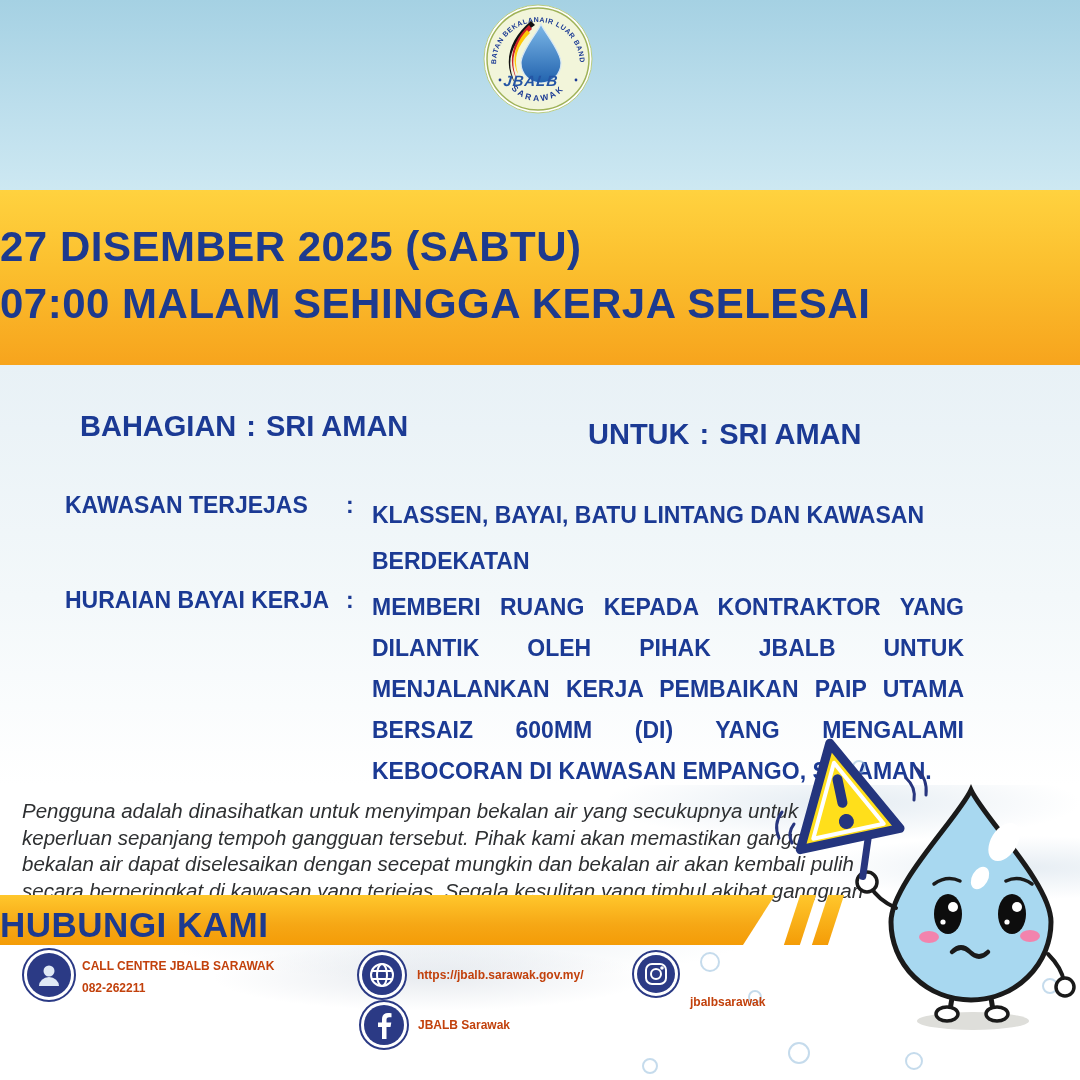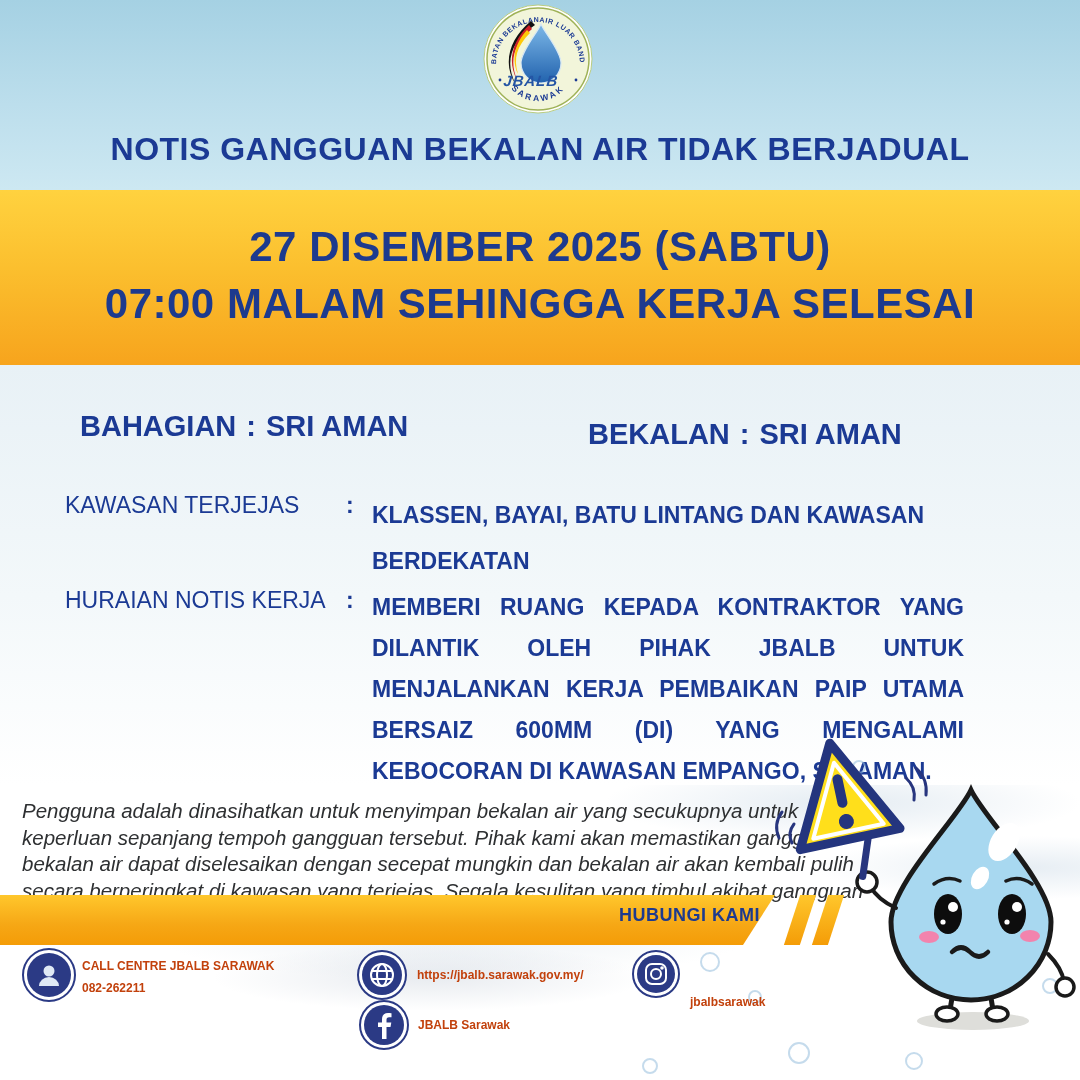--- a/index.html
+++ b/index.html
@@ -16,34 +16,34 @@
     position:absolute;left:0;top:131px;width:1080px;text-align:center;
     font-size:32px;font-weight:bold;color:#1b3a94;letter-spacing:.5px;
   }
   
   .logo{position:absolute;left:483px;top:4px;width:110px;height:110px;}
   
   .date-band{
     position:absolute;left:0;top:190px;width:1080px;height:175px;
     background:linear-gradient(180deg,#ffd23f 0%,#fbbf2e 45%,#f7a41d 100%);
   }
-  .date-line{width:1080px;text-align:center;font-size:42px;font-weight:bold;
+  .date-line{width:1080px;font-size:42px;font-weight:bold;
     color:#1d3a8e;letter-spacing:.5px;}
   .date-line1{position:absolute;top:33px;}
   .date-line2{position:absolute;top:90px;}
   
   .body-section{
     position:absolute;left:0;top:365px;width:1080px;height:420px;
     background:linear-gradient(180deg,#e8f1f6 0%,#f3f8fa 55%,#ffffff 100%);
   }
   .region-line{position:absolute;font-size:29px;font-weight:bold;color:#1b3a94;}
   .bahagian{left:80px;top:45px;}
   .daerah{left:588px;top:53px;}
   .region-line .sep{margin:0 10px;}
-  .detail-label{position:absolute;left:65px;font-size:23px;font-weight:normal;color:#1b3a94;}
+  .detail-label{position:absolute;left:65px;font-size:23px;font-weight:bold;color:#1b3a94;}
   .detail-colon{position:absolute;left:346px;font-size:23px;font-weight:bold;color:#1b3a94;}
   .detail-value{position:absolute;left:372px;width:592px;font-size:23px;font-weight:bold;
     color:#1b3a94;}
   .kawasan-label,.kawasan-colon,.kawasan-value{top:127px;}
   .kawasan-value{line-height:46px;}
   .huraian-label,.huraian-colon,.huraian-value{top:222px;}
   .huraian-value{line-height:41px;text-align:justify;text-align-last:left;}
   
   .advisory-section{
     position:absolute;left:0;top:785px;width:1080px;height:295px;
@@ -57,22 +57,22 @@
     position:absolute;left:22px;top:13px;width:852px;
     font-size:20.5px;line-height:26.5px;font-style:italic;color:#2e3032;
   }
   
   .contact-banner{
     position:absolute;left:0;top:895px;width:775px;height:50px;
     background:linear-gradient(180deg,#ffc72c 0%,#f6a715 60%,#f49c07 100%);
     clip-path:polygon(0 0,100% 0,calc(100% - 32px) 100%,0 100%);
   }
   .contact-banner-label{
-    position:absolute;left:0;top:10px;width:760px;text-align:right;
-    font-size:18px;font-weight:bold;color:#1d3a8e;letter-spacing:.5px;
+    position:absolute;left:0;top:10px;width:760px;text-align:left;
+    font-size:35px;font-weight:bold;color:#1d3a8e;letter-spacing:.5px;
   }
   .banner-stripe{
     position:absolute;top:895px;height:50px;width:16px;
     background:linear-gradient(180deg,#ffc72c,#f49c07);
     transform:skewX(-18deg);
   }
   .stripe1{left:792px;}
   .stripe2{left:820px;}
   .icon-ring{
     position:absolute;border:2px solid #2b3a85;border-radius:50%;
@@ -119,41 +119,40 @@
       <g>
         <path d="M48,17 C26,35 19,60 33,81 C21,58 28,37 52,21 Z" fill="#111111"></path>
         <path d="M46,21 C29,37 24,58 34,76 C26,56 31,40 49,25 Z" fill="#cc2027"></path>
         <path d="M44,26 C32,39 28,55 35,70 C30,54 34,42 47,29 Z" fill="#ffc908"></path>
       </g>
       <g>
         <path d="M58,20 C55,28 38,47 38,59 a20,20 0 1 0 40,0 C78,47 61,28 58,20 Z" fill="url(#dropGrad)" stroke="#d8e8f5" stroke-width="1.2"></path>
       </g>
       <text x="56" y="82" text-anchor="middle" font-size="15" font-weight="bold" font-style="italic" letter-spacing="1" fill="#2455a4" transform="skewX(-6)">JBALB</text>
     </svg>
-    <div class="main-title">NOTIS GANGGUAN BEKALAN AIR TIDAK BERJADUAL</div>
   </div>
 
   <div class="date-band">
     <div class="date-line date-line1">27 DISEMBER 2025 (SABTU)</div>
     <div class="date-line date-line2">07:00 MALAM SEHINGGA KERJA SELESAI</div>
   </div>
 
   <div class="body-section">
     <div class="region-line bahagian">
       <span>BAHAGIAN</span><span class="sep">:</span><span>SRI AMAN</span>
     </div>
     <div class="region-line daerah">
-      <span>BEKALAN</span><span class="sep">:</span><span>SRI AMAN</span>
+      <span>UNTUK</span><span class="sep">:</span><span>SRI AMAN</span>
     </div>
 
     <div class="detail-label kawasan-label">KAWASAN TERJEJAS</div>
     <div class="detail-colon kawasan-colon">:</div>
     <div class="detail-value kawasan-value">KLASSEN, BAYAI, BATU LINTANG DAN KAWASAN BERDEKATAN</div>
 
-    <div class="detail-label huraian-label">HURAIAN NOTIS KERJA</div>
+    <div class="detail-label huraian-label">HURAIAN BAYAI KERJA</div>
     <div class="detail-colon huraian-colon">:</div>
     <div class="detail-value huraian-value">MEMBERI RUANG KEPADA KONTRAKTOR YANG DILANTIK OLEH PIHAK JBALB UNTUK MENJALANKAN KERJA PEMBAIKAN PAIP UTAMA BERSAIZ 600MM (DI) YANG MENGALAMI KEBOCORAN DI KAWASAN EMPANGO, SRI AMAN.</div>
   </div>
 
   <div class="advisory-section">
     <div class="advisory-text">Pengguna adalah dinasihatkan untuk menyimpan bekalan air yang secukupnya untuk keperluan sepanjang tempoh gangguan tersebut. Pihak kami akan memastikan gangguan bekalan air dapat diselesaikan dengan secepat mungkin dan bekalan air akan kembali pulih secara berperingkat di kawasan yang terjejas. Segala kesulitan yang timbul akibat gangguan ini adalah sangat dikesali.</div>
   </div>
 
   <div class="swirl"></div>
   <div class="bubble" style="left:700px;top:952px;width:16px;height:16px;"></div>

